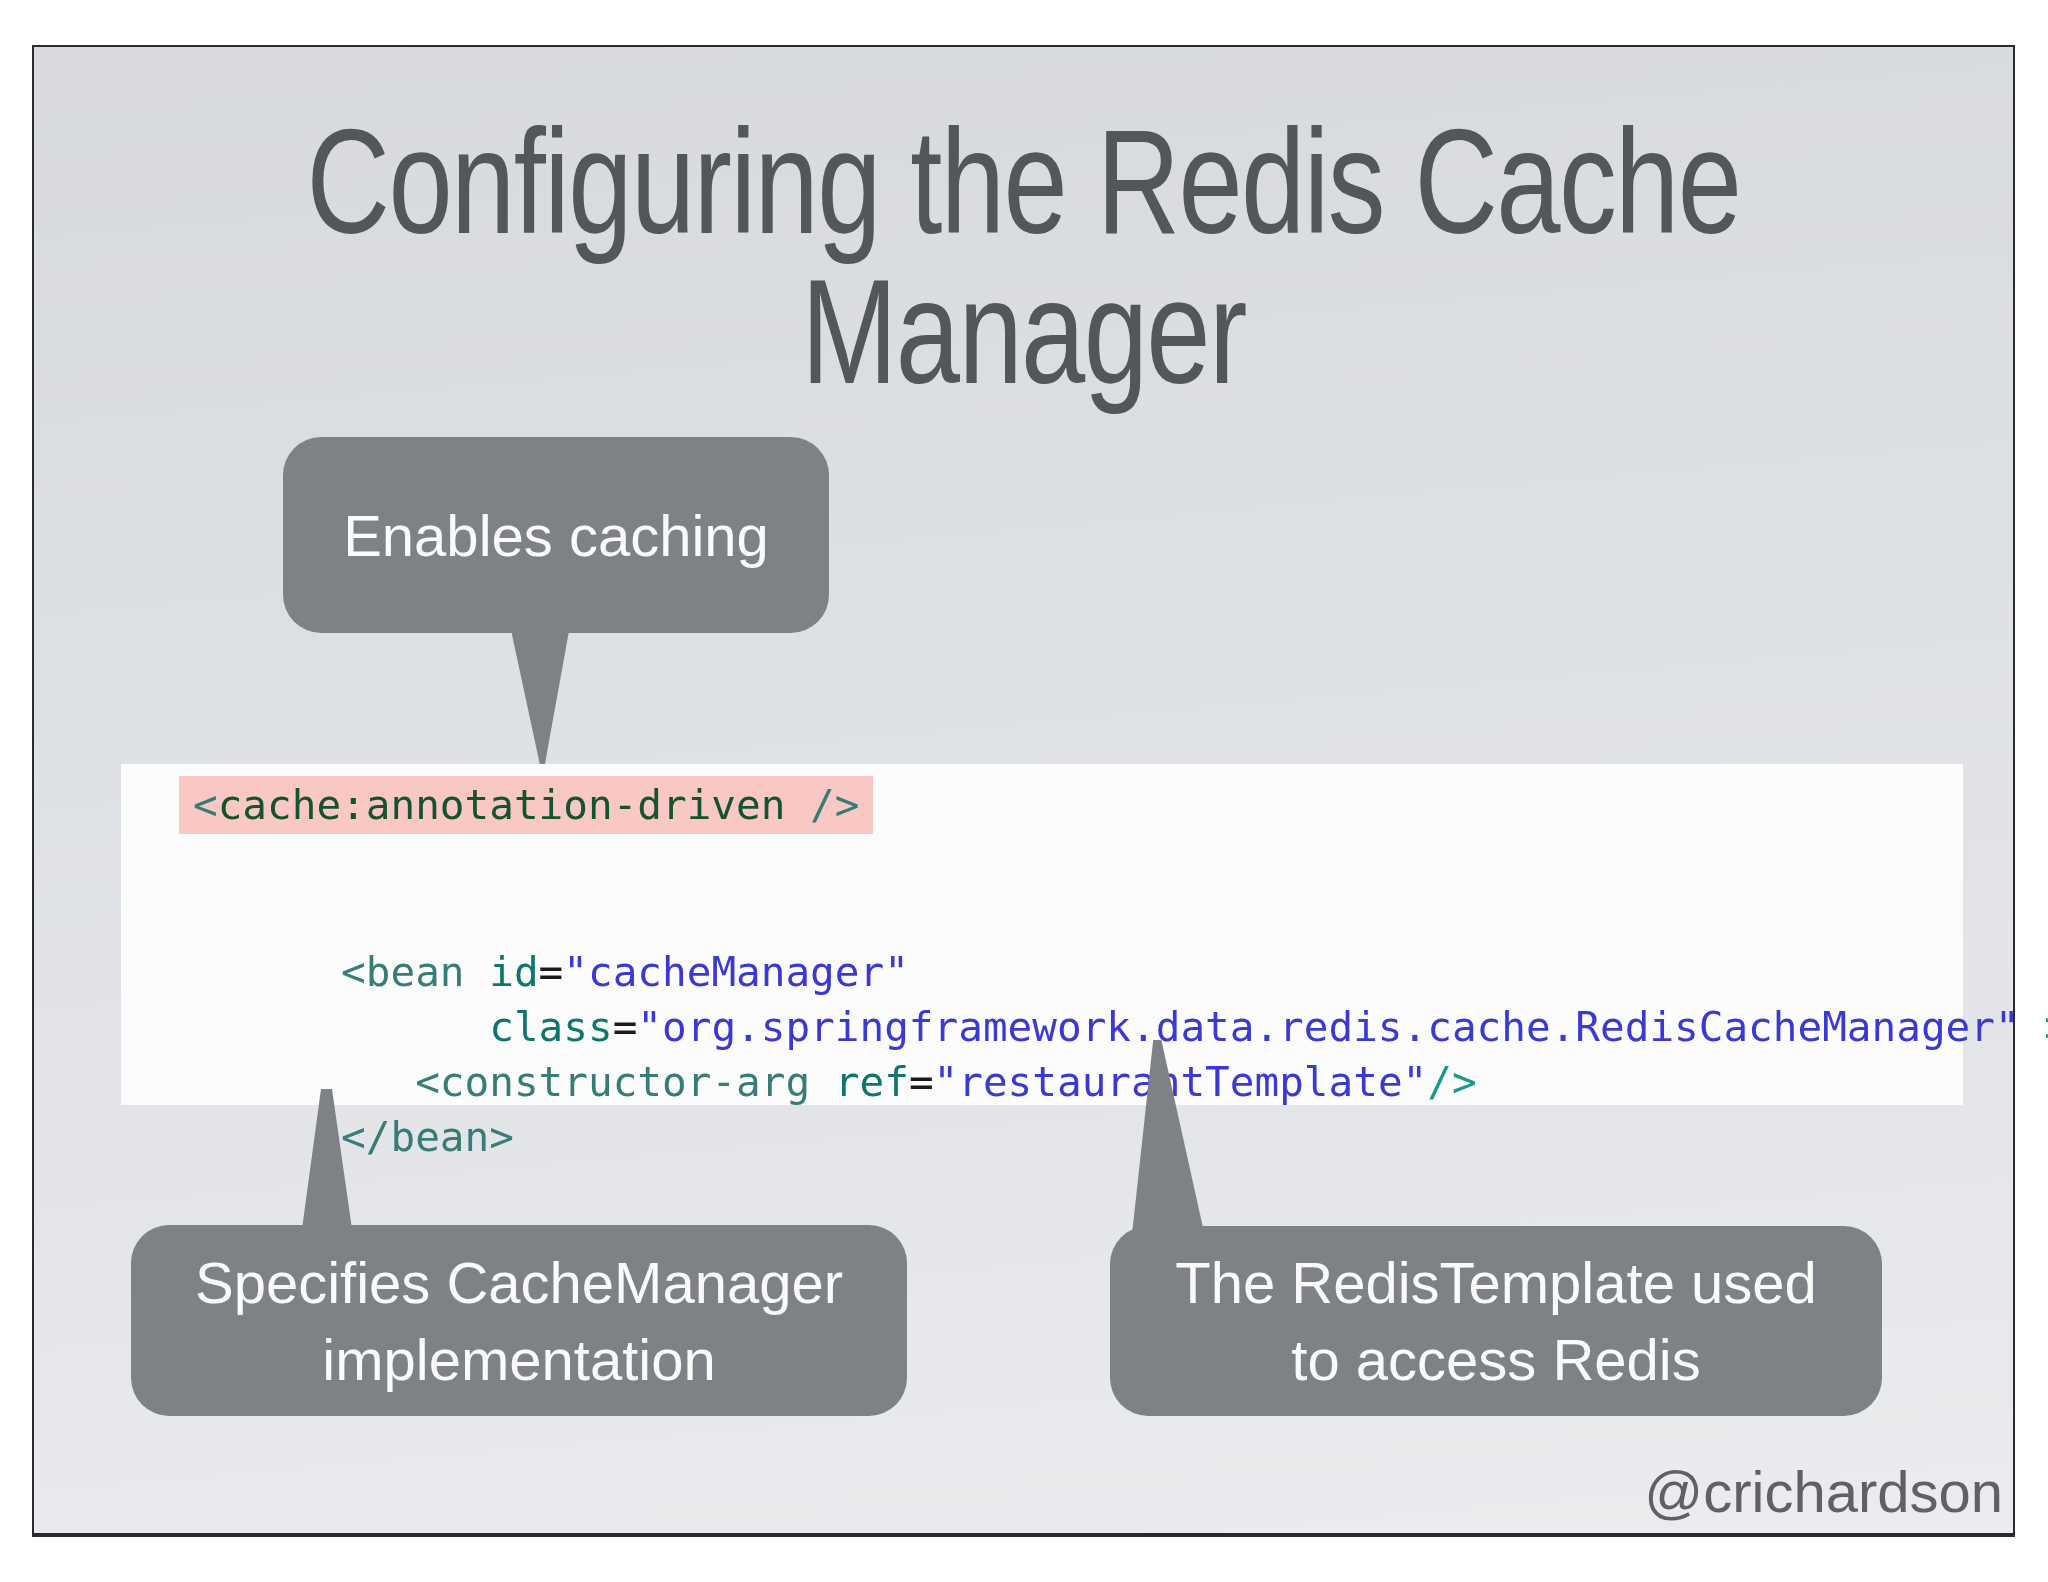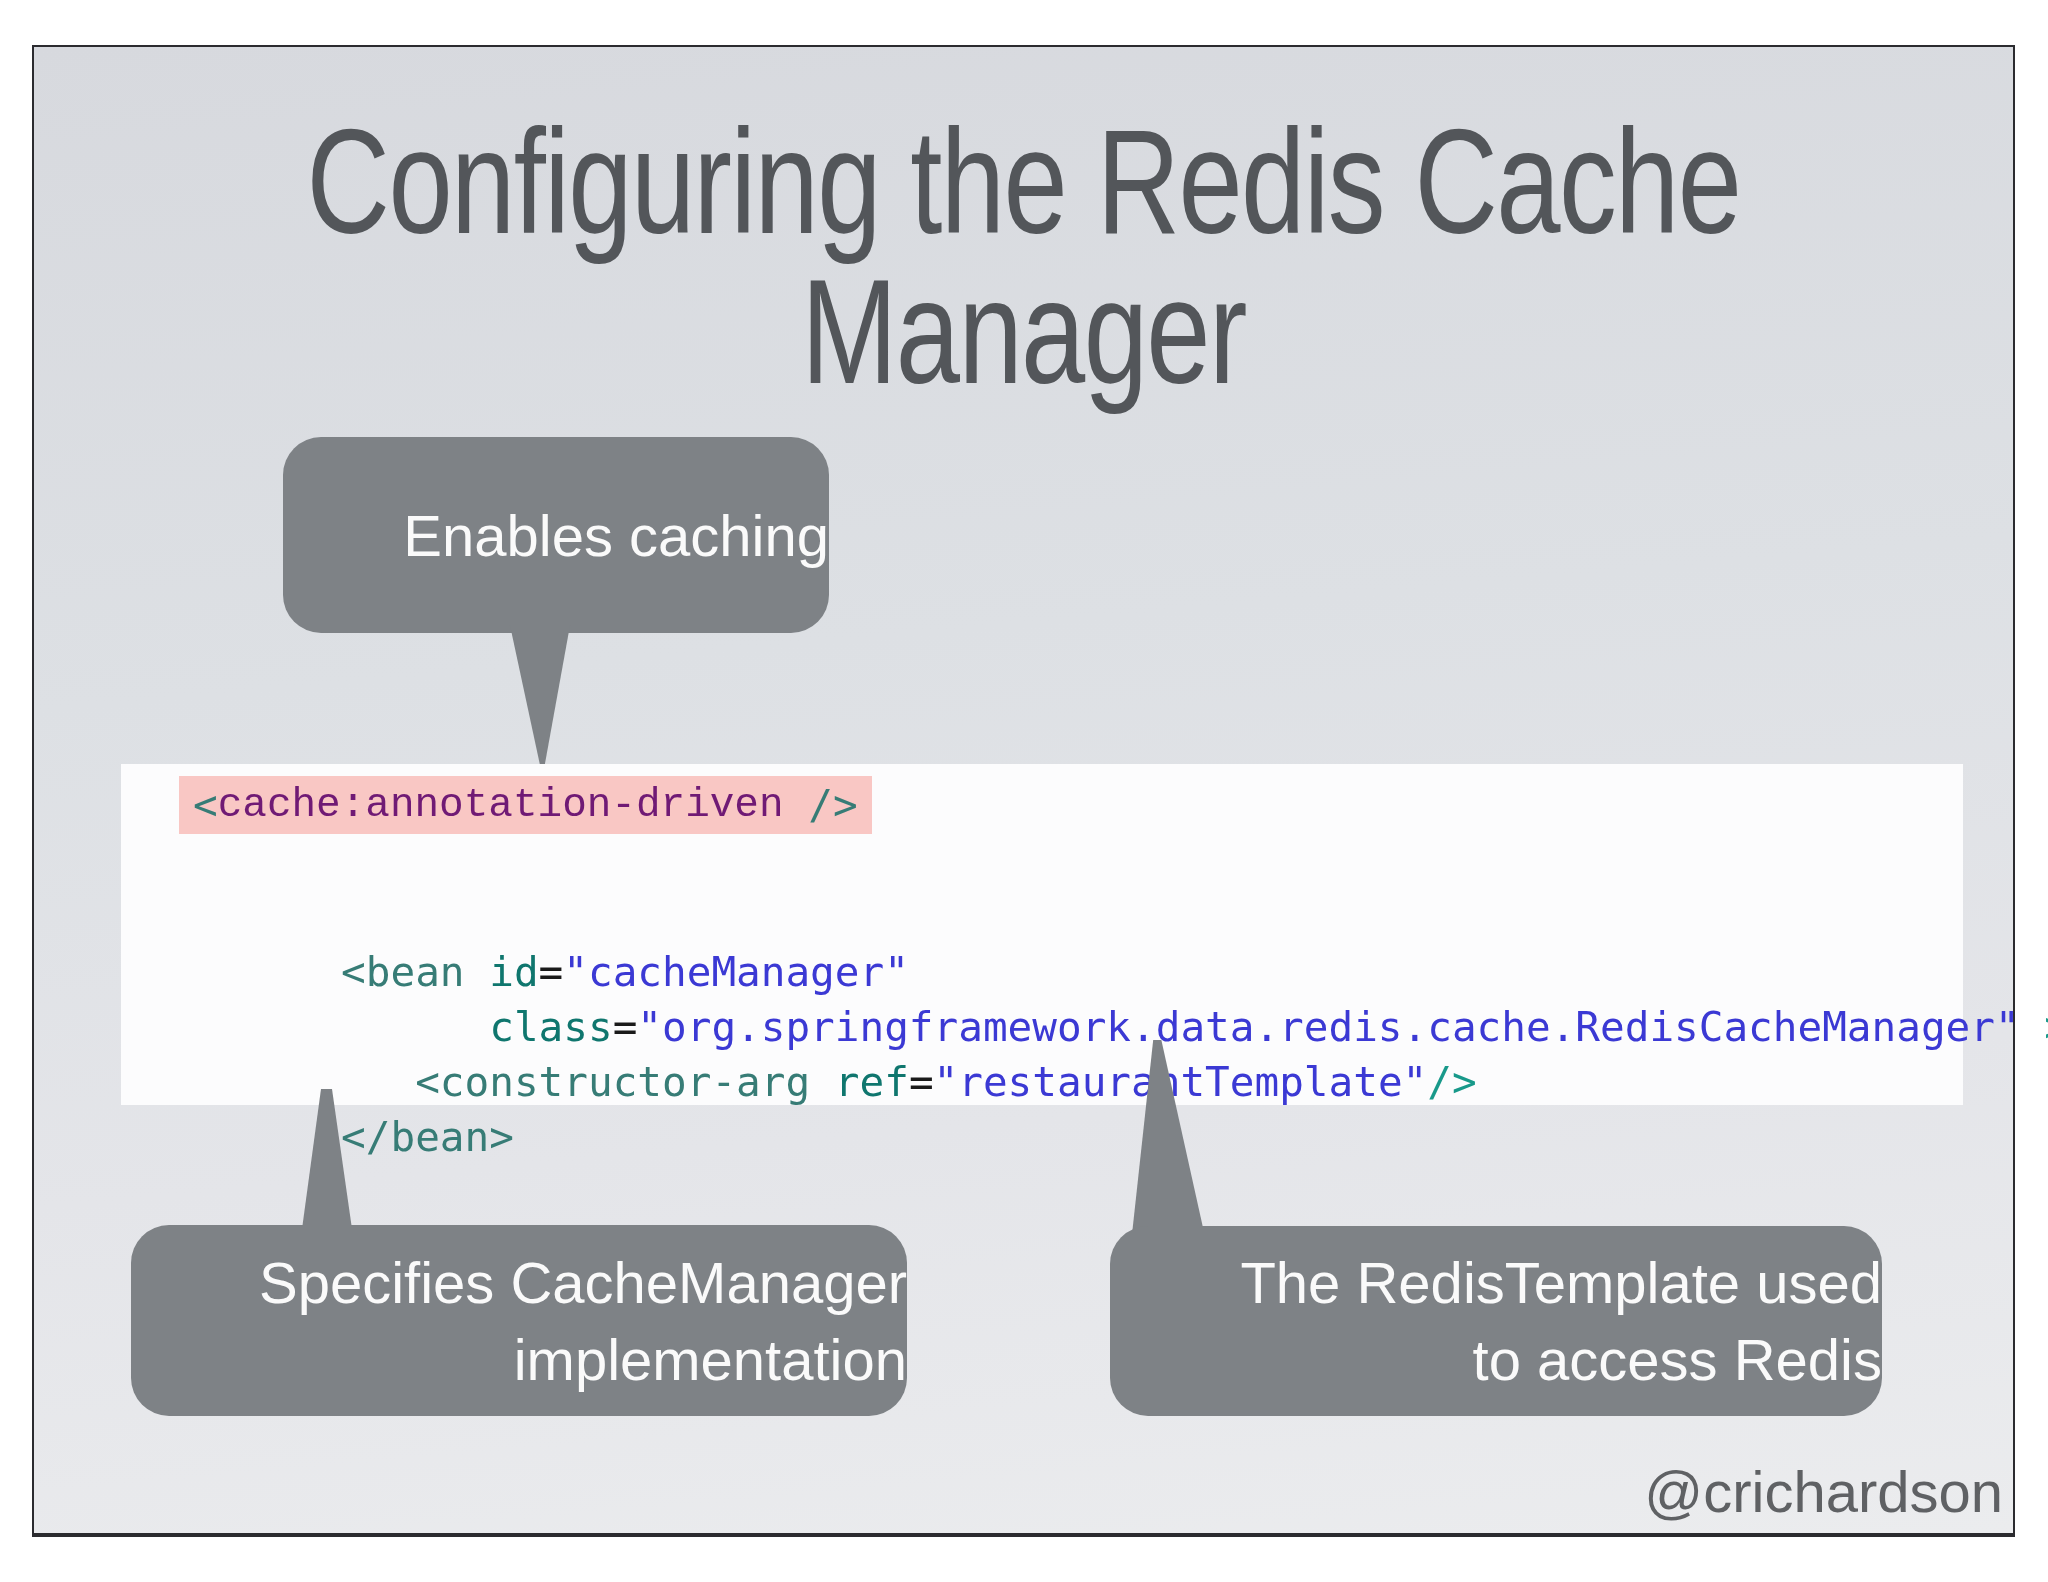--- a/index.html
+++ b/index.html
@@ -33,21 +33,21 @@
   .callout{
     position:absolute;
     background:#7e8286;
     border-radius:38px;
     color:#fafafa;
     font-weight:300;
     font-size:58px;
     line-height:77px;
     display:flex;
     flex-direction:column;
-    align-items:flex-end;
+    align-items:center;
     justify-content:center;
     text-align:center;
   }
   .tail{
     position:absolute;
     background:#7e8286;
   }
   .tail-top{
     left:474px;top:578px;width:64px;height:152px;
     clip-path:polygon(3% 0, 97% 0, 54% 100%);
@@ -88,21 +88,21 @@
   .l2{top:127px;}
   .l3{top:182px;}
   .l4{top:237px;}
   .l5{top:292px;}
   
   .tg{color:#377c76;}   
   .br{color:#18998a;}   
   .at{color:#0f766e;}   
   .eq{color:#1a1a1a;}   
   .st{color:#3b39d4;}   
-  .cm{color:#701a75;font-family:Liberation Mono, monospace;}   
+  .cm{color:#14532d;}   
   .sp{color:#77787a;}
   
   .footer{
     position:absolute;right:10px;bottom:8px;
     color:#5f6164;
     font-size:58px;
     font-weight:300;
   }
 </style>
 </head>

